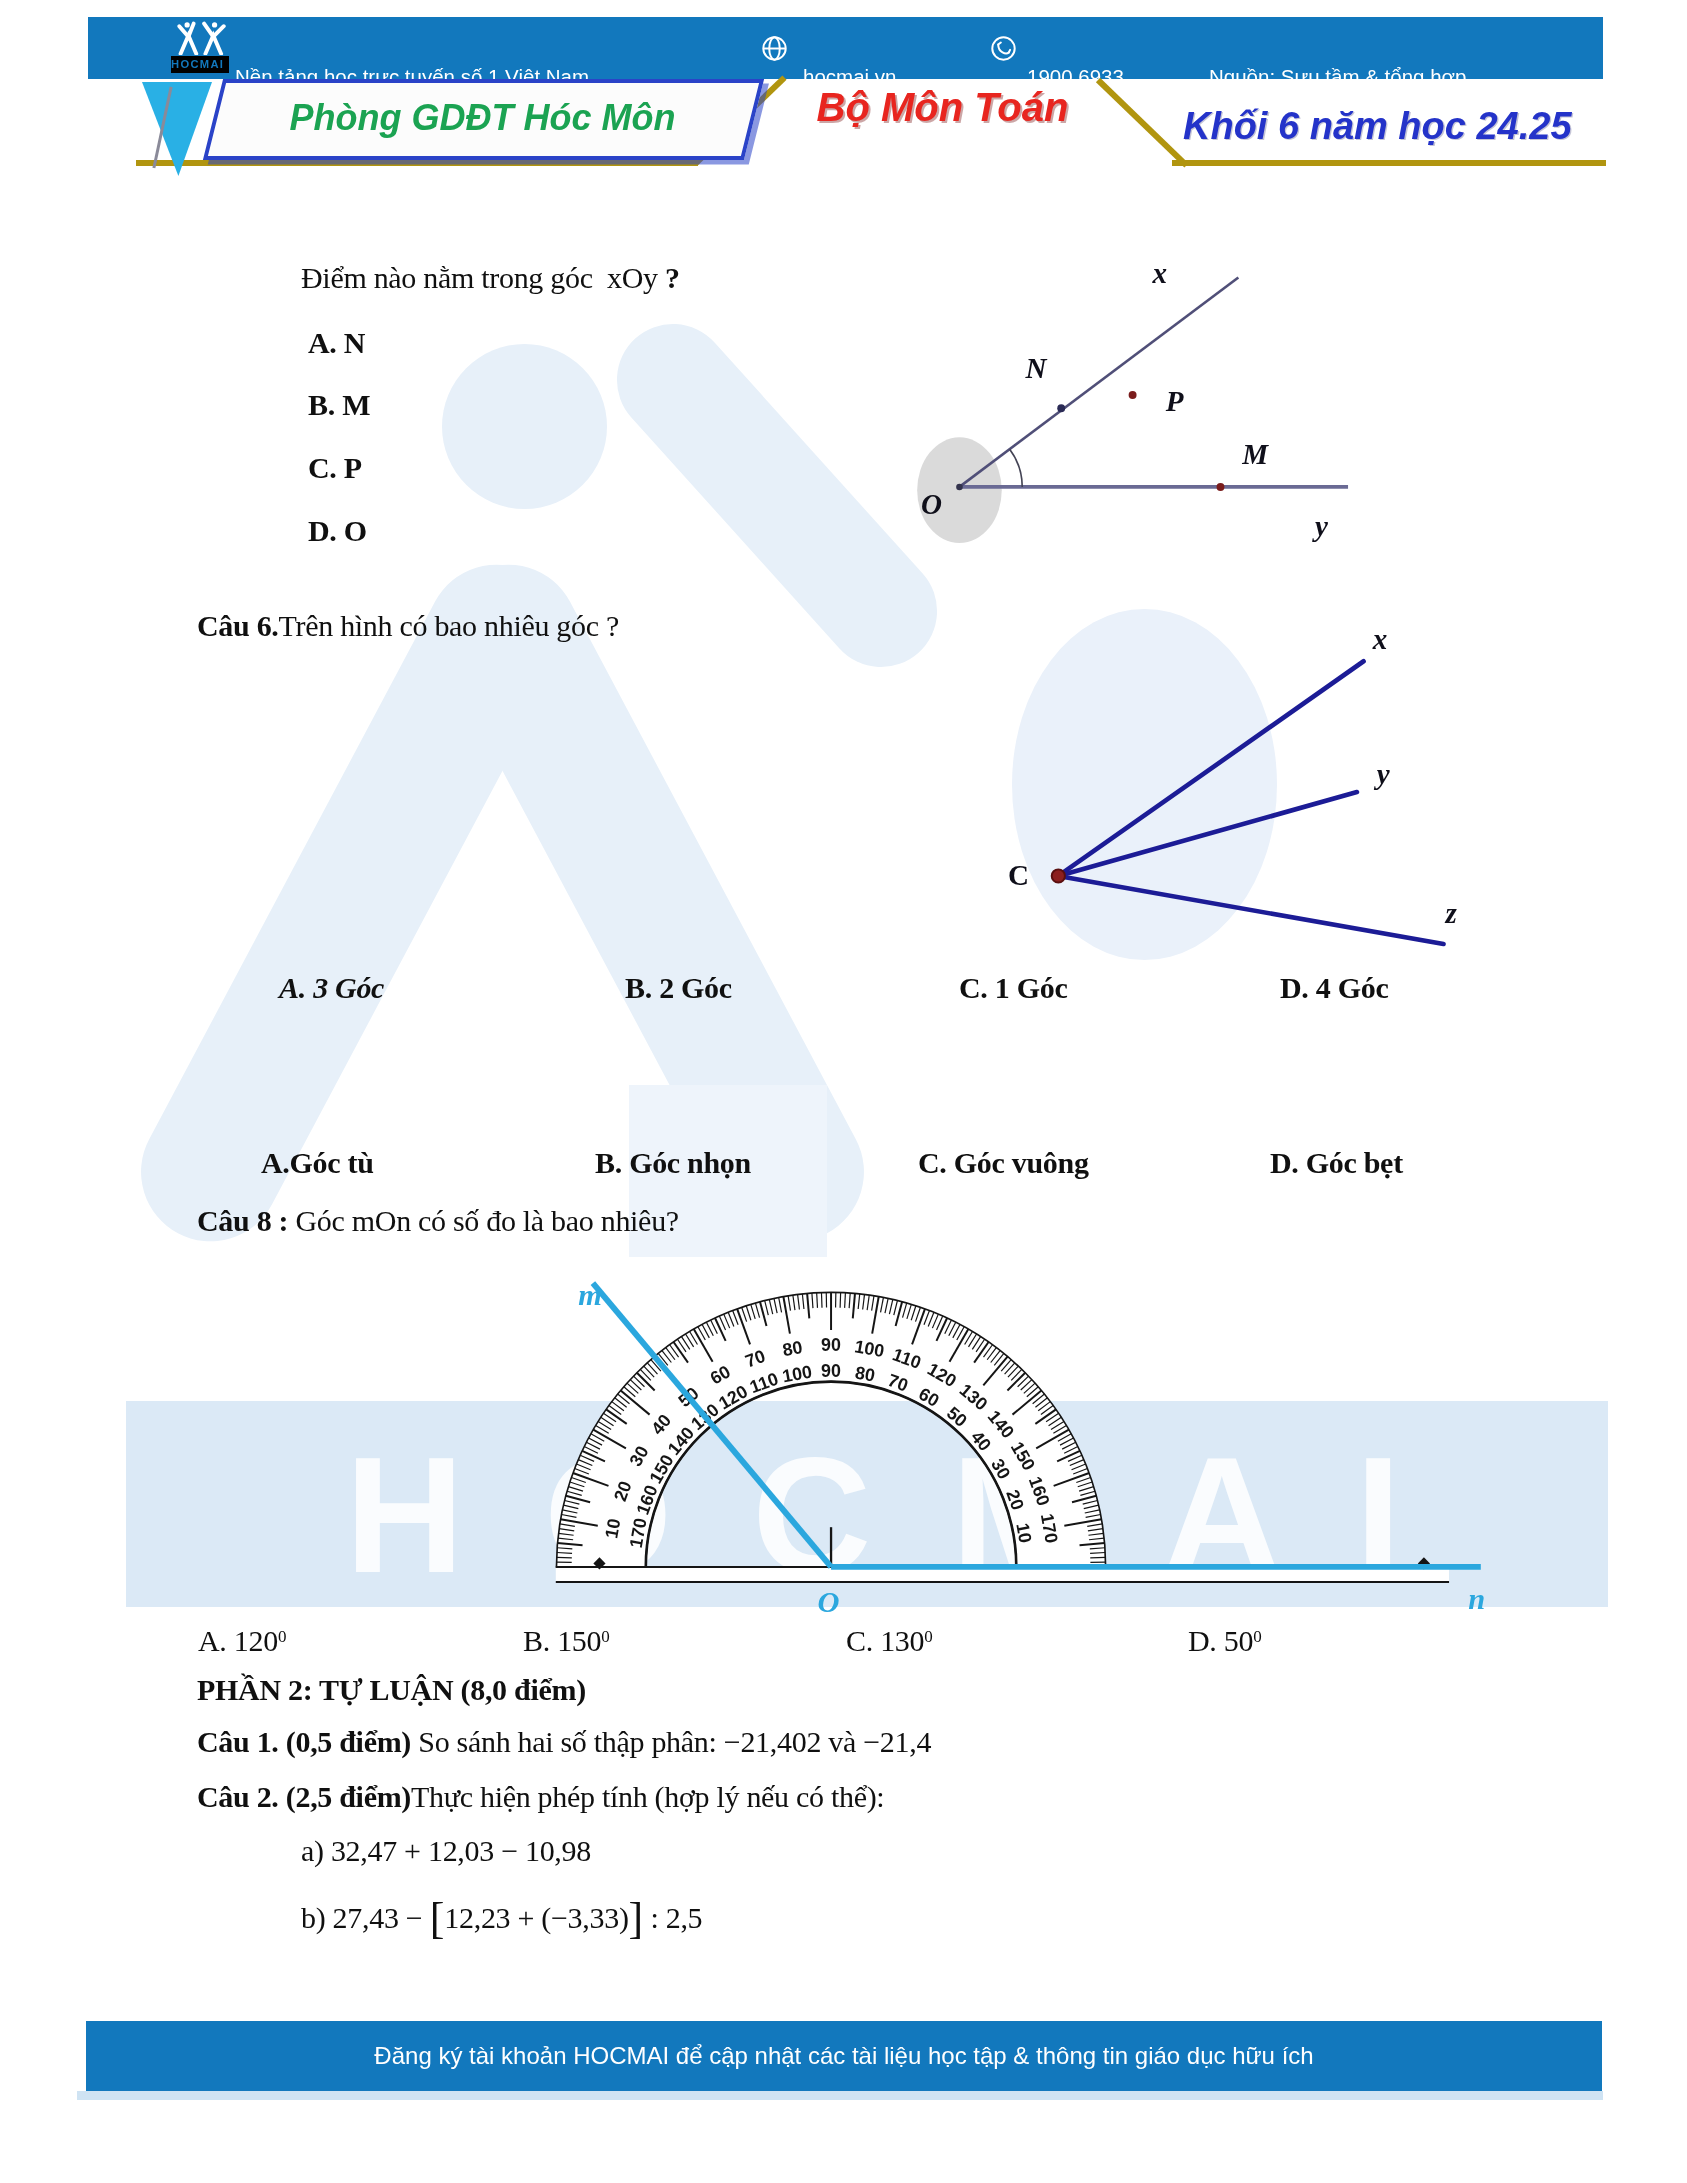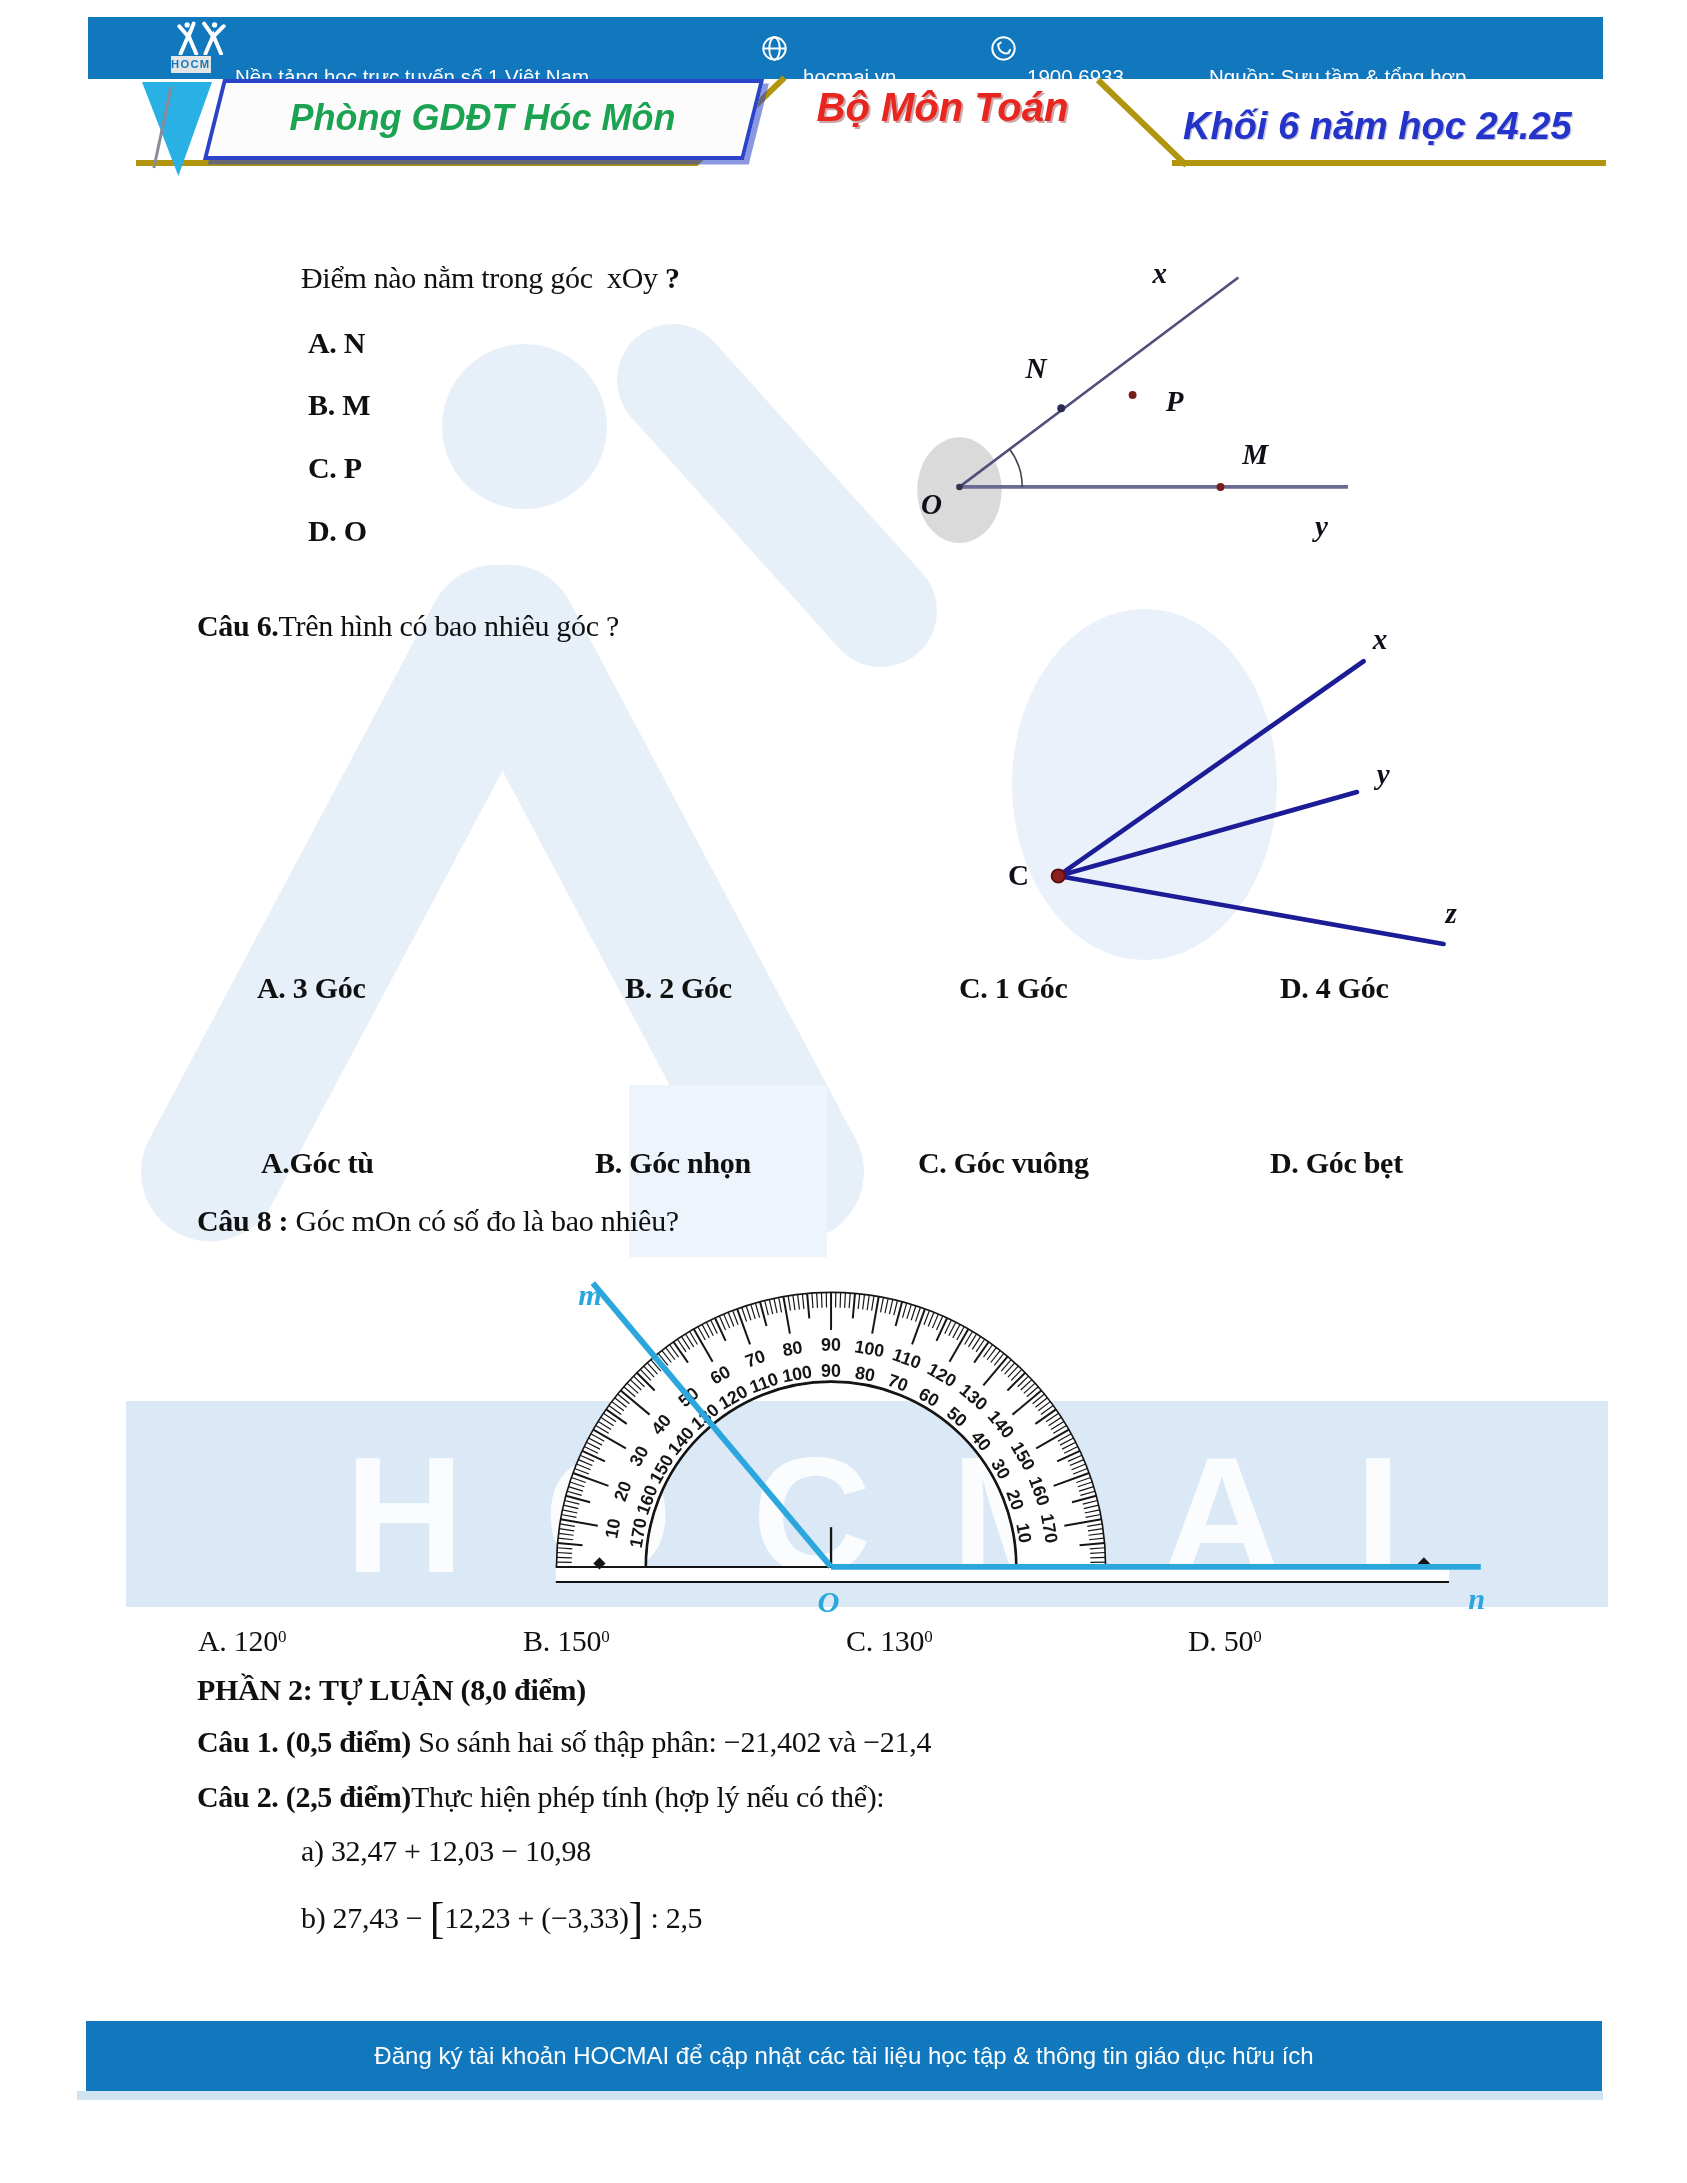--- a/index.html
+++ b/index.html
@@ -9,21 +9,21 @@
   .wm{position:absolute;z-index:0;}
   .wm-shape{background:#e7f0f9;}
   .wm-band{background:#dbe9f6;}
   .wm-letters{position:absolute;z-index:0;font-family:"Liberation Sans",sans-serif;
       font-weight:bold;font-size:165px;line-height:198px;color:rgba(255,255,255,0.85);
       letter-spacing:17px;white-space:nowrap;}
   
   .topbar{position:absolute;left:88px;top:16.5px;width:1515px;height:62px;background:#1278bd;z-index:2;}
   .topbar .htxt{position:absolute;color:#ffffff;font-family:"Liberation Sans",sans-serif;
       font-size:20.5px;white-space:nowrap;top:20px;margin-top:28px;}
-  .logobox{position:absolute;left:83px;top:39px;width:40px;height:17px;background:#e5e5e5;
+  .logobox{position:absolute;left:83px;top:39px;width:58px;height:17px;background:#000000;
       color:#1278bd;font-family:"Liberation Sans",sans-serif;font-weight:bold;font-size:11.2px;
       text-align:left;line-height:17px;letter-spacing:1.3px;}
   
   .tri{position:absolute;left:142px;top:82px;width:70px;height:94px;background:#29b0e5;
       clip-path:polygon(0 0,100% 0,52% 100%);z-index:3;}
   .tri-slash{position:absolute;left:161px;top:86px;width:3.3px;height:83px;background:#8a8a99;
       transform:rotate(12deg);z-index:4;}
   .deptbox{position:absolute;left:213px;top:79px;width:533px;height:73px;background:#fcfcfc;
       border:4.6px solid #2a43c8;transform:skewX(-14deg);z-index:3;box-shadow:6px 4.6px 0 rgba(42,67,200,.55);}
   .dept-t{position:absolute;left:218px;top:79px;width:529px;height:73px;z-index:4;
@@ -153,21 +153,21 @@
       <line x1="150" y1="395" x2="602" y2="268"></line>
       <line x1="150" y1="395" x2="733" y2="498"></line>
     </g>
     <circle cx="150" cy="395" r="10" fill="#8c1f1f" stroke="#5a0f0f" stroke-width="3"></circle>
     <text class="figlbl" x="626" y="52">x</text>
     <text class="figlbl" x="632" y="256">y</text>
     <text class="figlbl" x="736" y="466">z</text>
     <text class="figlbl" x="74" y="408" style="font-style:normal;">C</text>
   </svg>
 
-  <span class="t b" style="left:257px;top:971px;">
+  <span class="t b" style="left:279px;top:971px;font-style:italic;">
     <span>A.</span>&nbsp;<span>3 Góc</span></span>
   <span class="t b" style="left:625px;top:971px;">
     <span>B.</span>&nbsp;<span>2 Góc</span></span>
   <span class="t b" style="left:959px;top:971px;">
     <span>C.</span>&nbsp;<span>1 Góc</span></span>
   <span class="t b" style="left:1280px;top:971px;">
     <span>D.</span>&nbsp;<span>4 Góc</span></span>
 
   <span class="t b" style="left:261px;top:1146px;">
     <span>A.</span><span>Góc tù</span></span>

